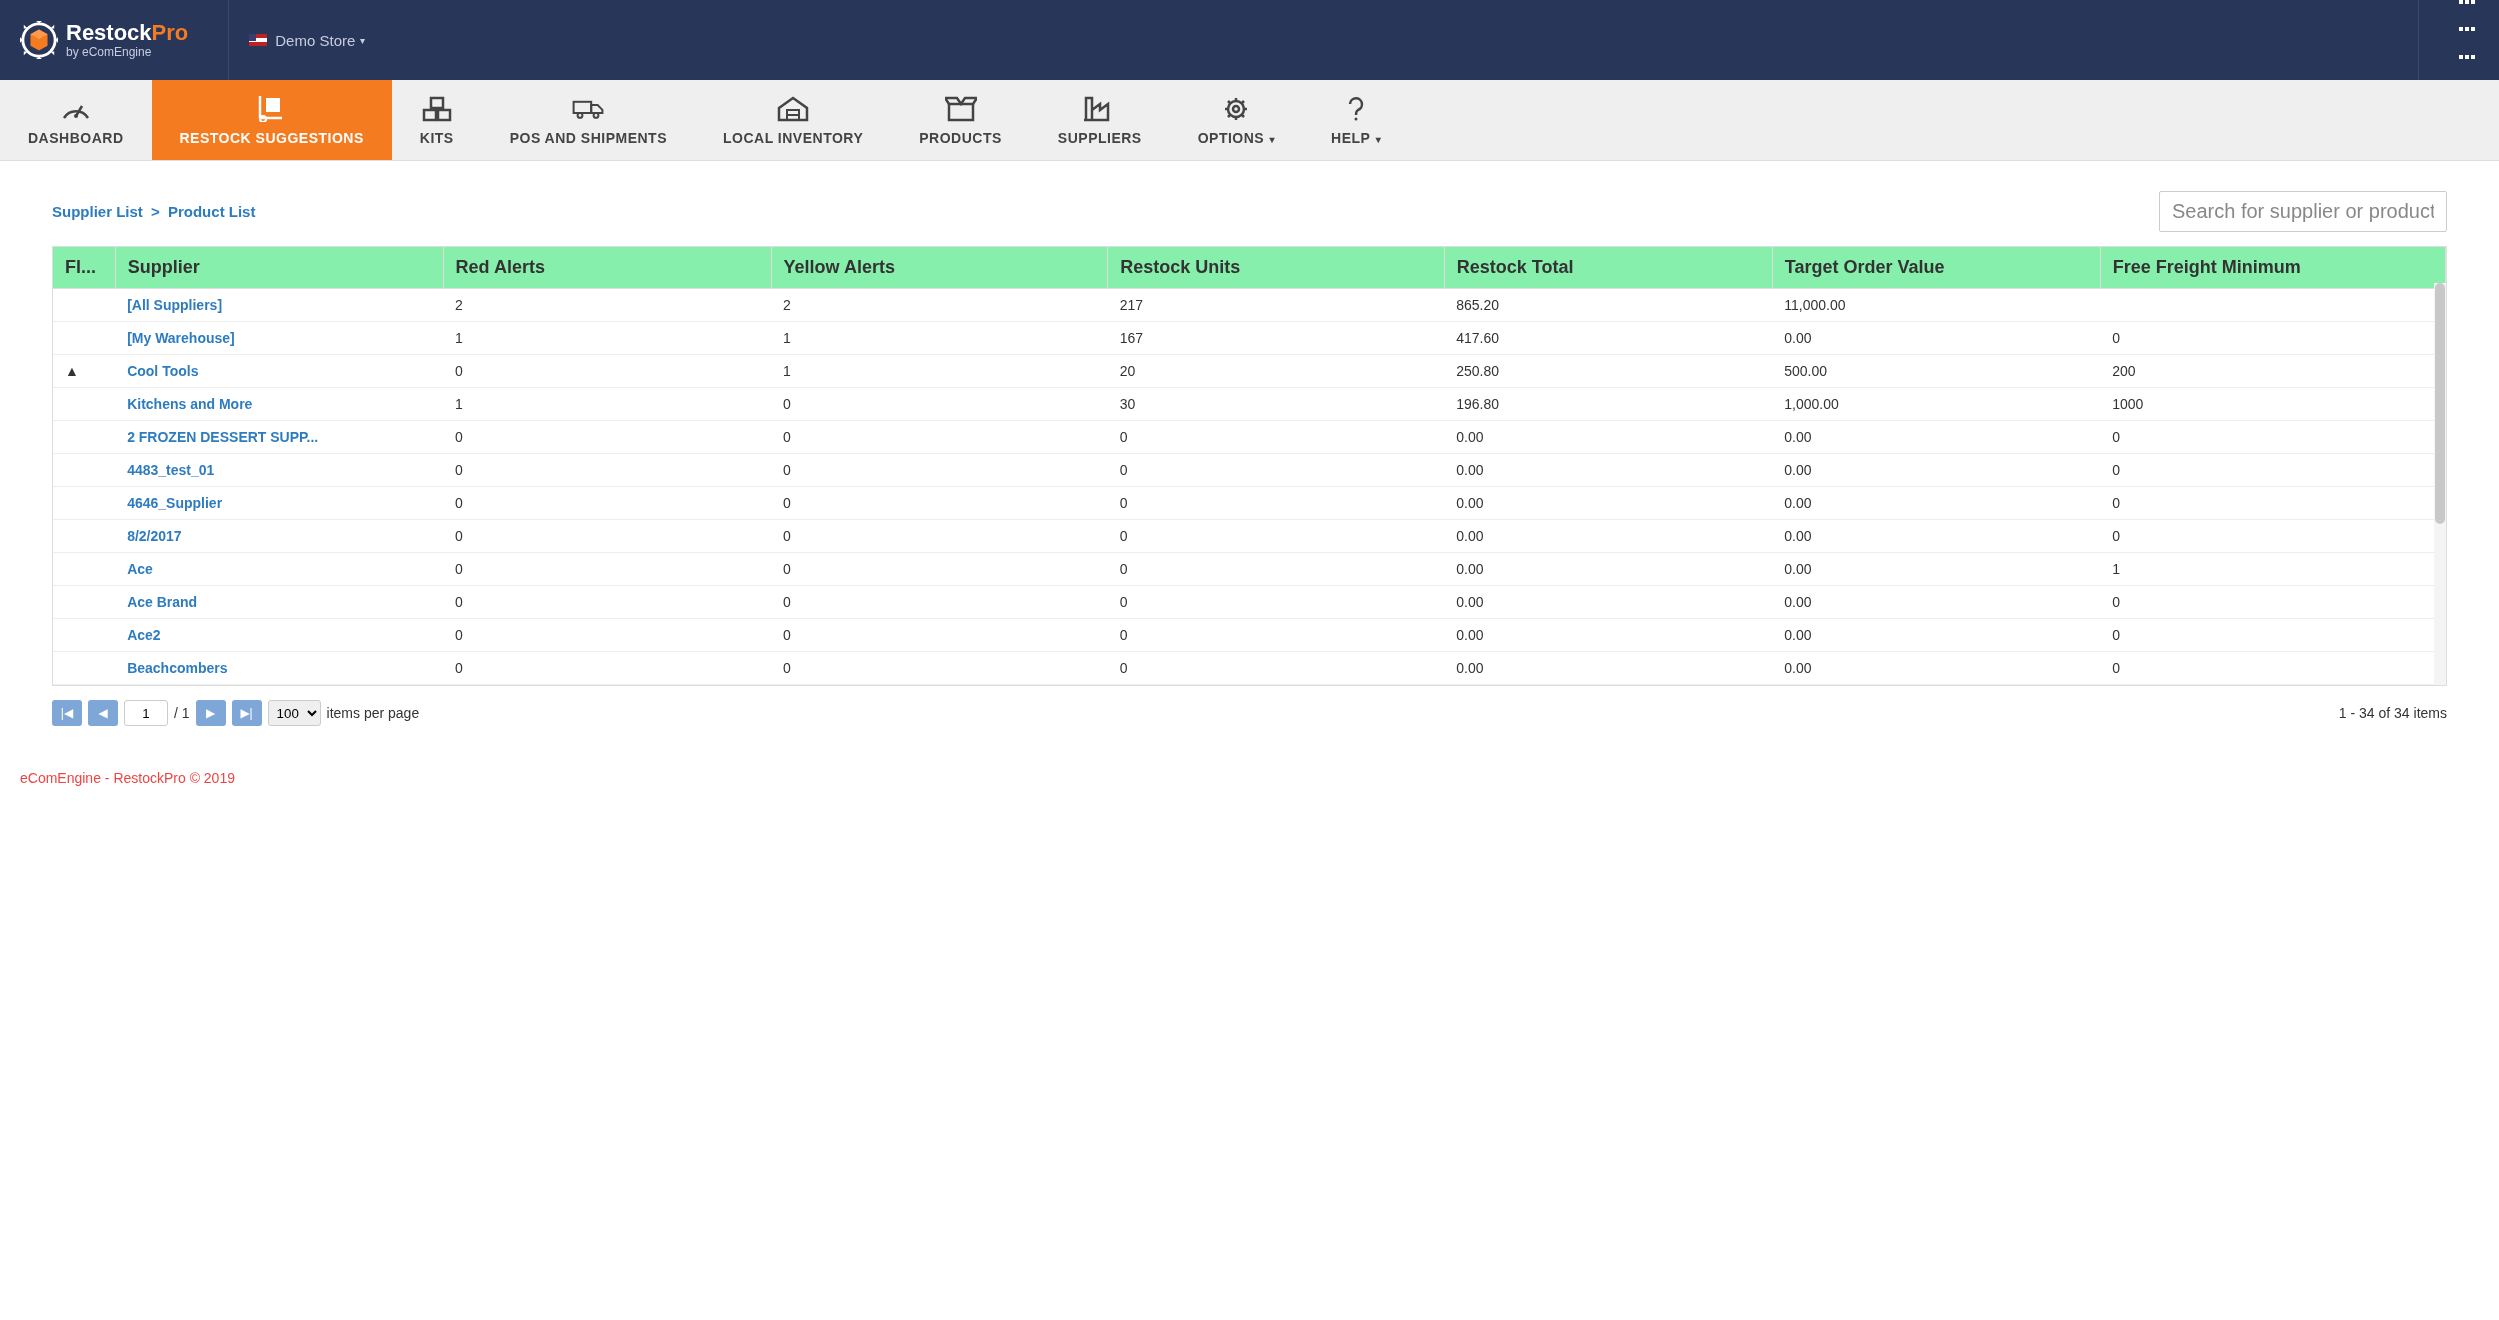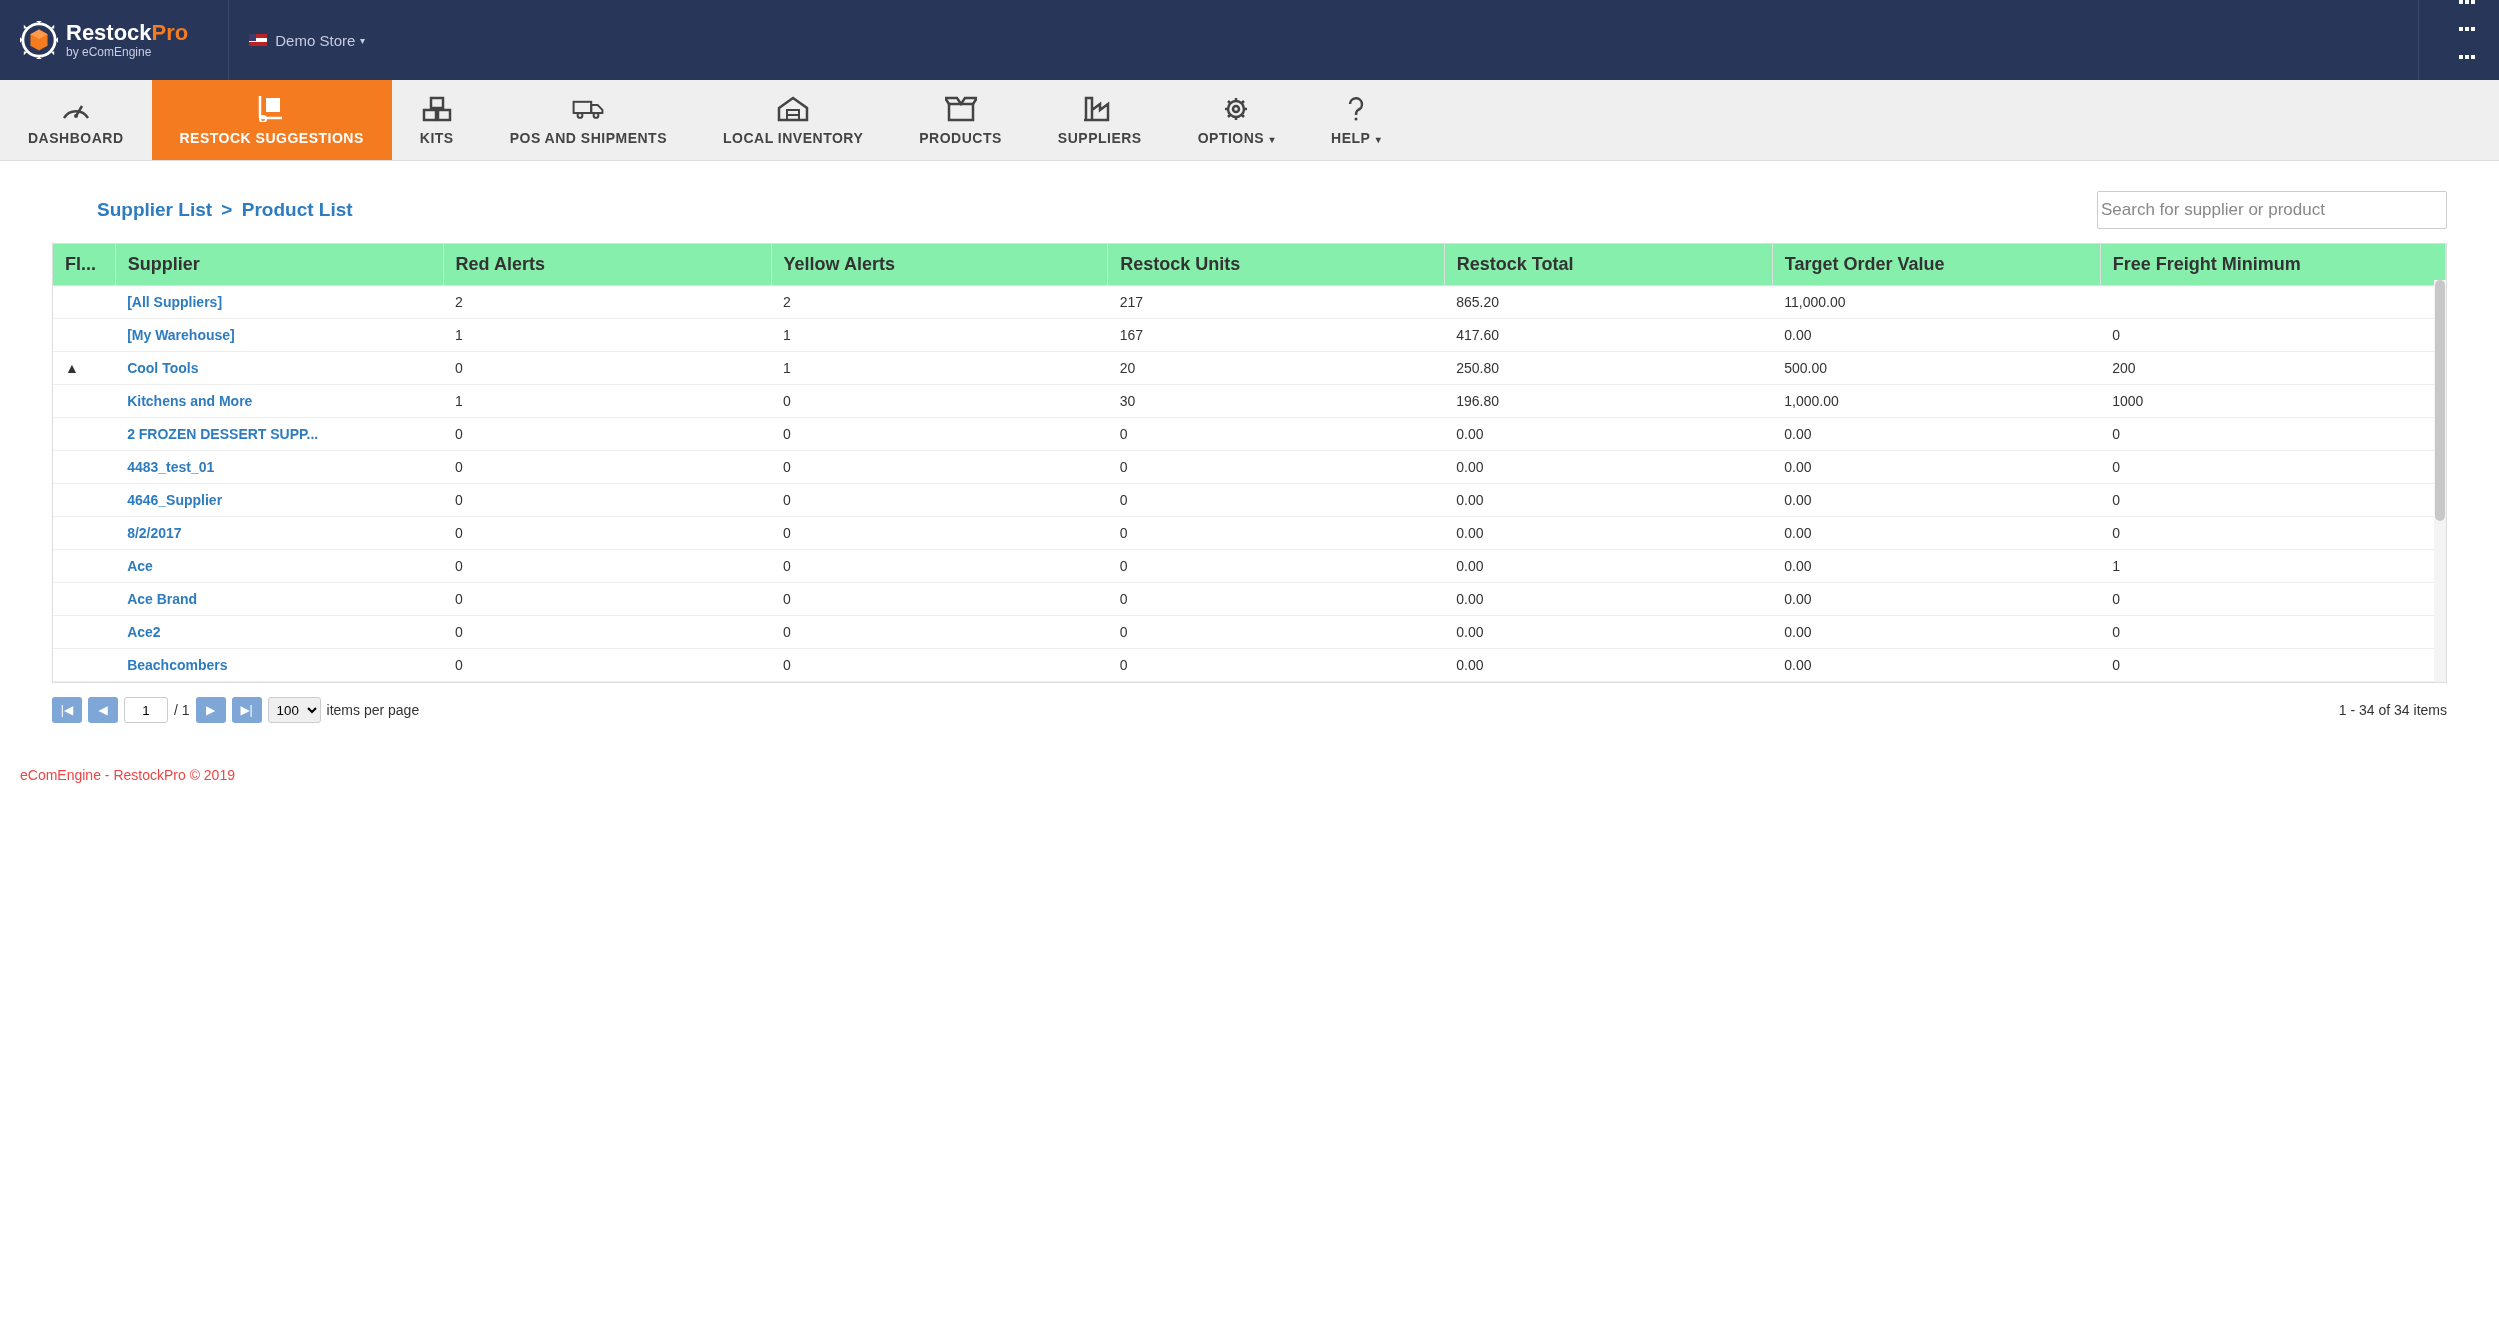--- a/index.html
+++ b/index.html
@@ -22,23 +22,23 @@
 .nav { background: #efefef; display: flex; border-bottom: 1px solid #ddd; }
 .nav-item { padding: 16px 28px 14px; text-align: center; cursor: pointer; color: #444; font-weight: 700; font-size: 14px; letter-spacing: 0.5px; }
 .nav-item.active { background: #f47b20; color: #fff; position: relative; }
 .nav-item.active::after { content: ""; position: absolute; bottom: -8px; left: 50%; transform: translateX(-50%); border: 8px solid transparent; border-top-color: #f47b20; }
 .nav-icon { display: block; margin: 0 auto 8px; width: 32px; height: 26px; }
 .nav-label { display: block; }
 .caret { font-size: 10px; margin-left: 2px; }
 
 .content { padding: 30px 52px 10px; }
 .content-head { display: flex; justify-content: space-between; align-items: center; margin-bottom: 14px; }
-.breadcrumb { color: #2e7cc0; font-weight: 700; font-size: 19px; margin-left: 45px; }
+.breadcrumb { color: #2e7cc0; font-weight: 700; font-size: 15px; }
 .breadcrumb .sep { color: #2e7cc0; margin: 0 4px; }
-.search { border: 1px solid #ccc; padding: 8px 3px; width: 350px; font-size: 17px; color: #333; border-radius: 2px; }
+.search { border: 1px solid #ccc; padding: 8px 12px; width: 288px; font-size: 20px; color: #333; border-radius: 2px; }
 .search::placeholder { color: #888; }
 
 .table-wrap { border: 1px solid #ddd; position: relative; }
 .tbl { width: 100%; border-collapse: collapse; table-layout: fixed; }
 .tbl th { background: #86efac; text-align: left; padding: 10px 12px; border-bottom: 1px solid #ddd; border-right: 1px solid #ddd; font-weight: 700; font-size: 18px; white-space: nowrap; overflow: hidden; text-overflow: ellipsis; }
 .tbl td { padding: 8px 12px; border-bottom: 1px solid #eee; font-size: 14px; white-space: nowrap; overflow: hidden; text-overflow: ellipsis; }
 .tbl td.link { color: #2e7cc0; font-weight: 700; cursor: pointer; }
 .col-flag { width: 36px; }
 .col-supplier { width: 190px; }
 .col-red { width: 190px; }

